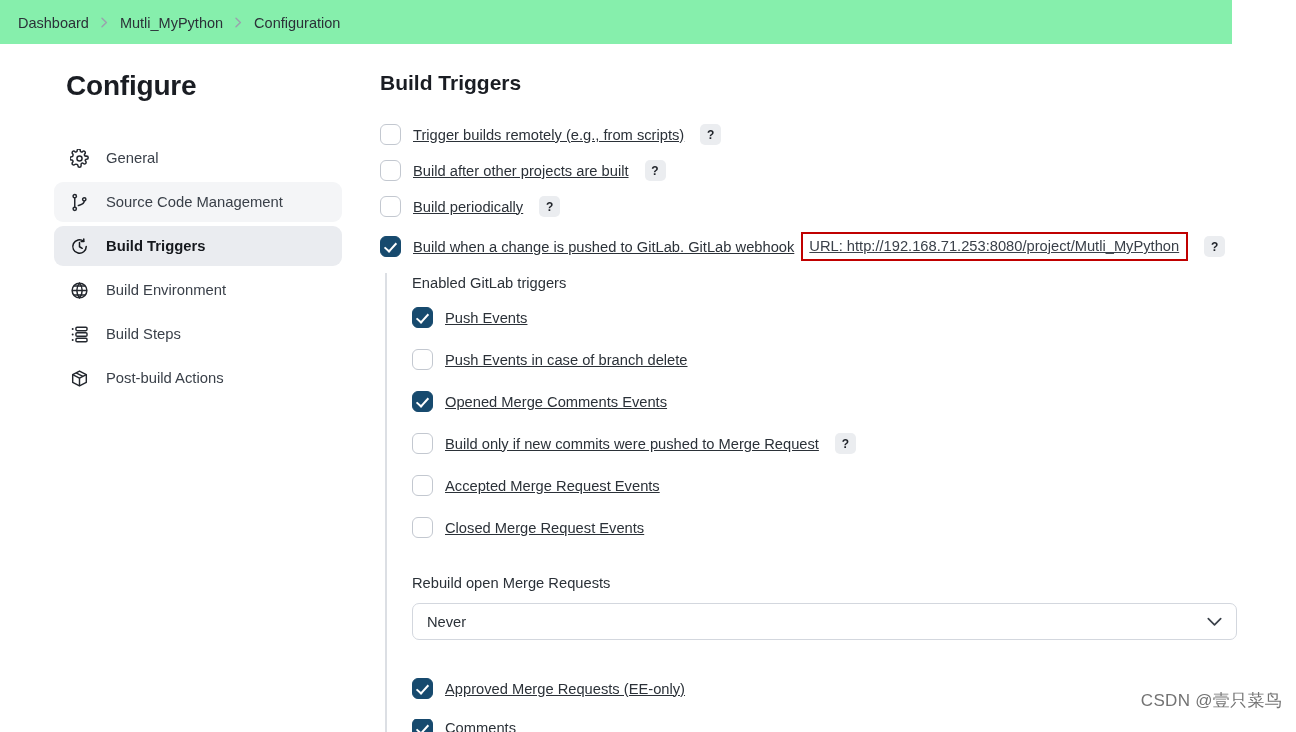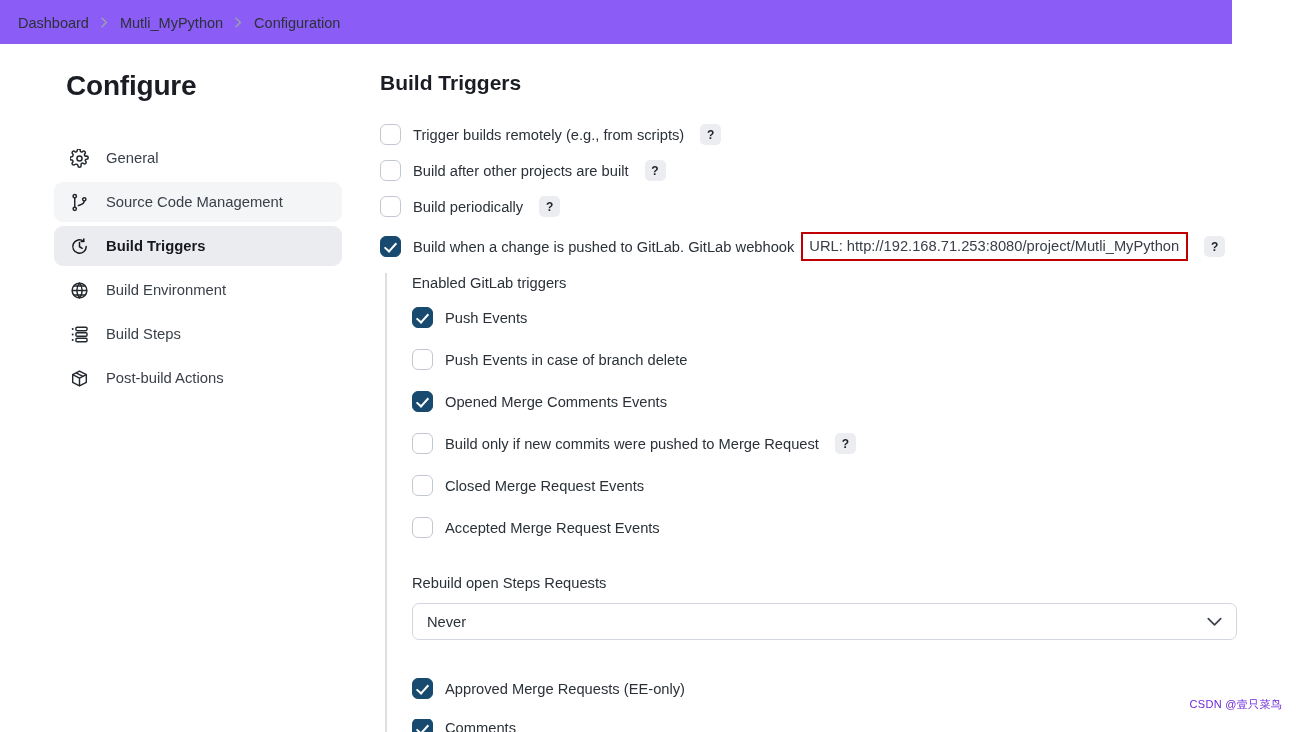--- a/index.html
+++ b/index.html
@@ -52,21 +52,21 @@
     border-radius: 5px;
     opacity: 0.5;
   }
 
   
   .breadcrumb-bar {
     position: absolute;
     left: 0; top: 0;
     width: 1232px;
     height: 45px;
-    background: #8b5cf6;
+    background: #86efac;
     display: flex;
     align-items: center;
     padding-left: 18px;
     z-index: 3;
   }
   .breadcrumb-bar::after{
     content:"";
     position:absolute;
     left:0; right:0; bottom:0;
     height:1px;
@@ -178,20 +178,21 @@
     left: 6px; top: 3px;
     width: 5px; height: 10px;
     border: solid #ffffff;
     border-width: 0 2.1px 2.1px 0;
     transform: rotate(42deg);
   }
   .cb-label {
     font-size: 14.7px;
     color: #2b3138;
     white-space: nowrap;
+    text-decoration: underline;
   }
 
   
   .help {
     width: 21px; height: 21px;
     flex: 0 0 21px;
     border-radius: 5px;
     background: #ebedf0;
     color: #20242a;
     font-size: 12px;
@@ -275,22 +276,22 @@
     overflow: hidden;
     height: 18px;
     margin-top: 0px;
   }
 
   
   .watermark {
     position: absolute;
     right: 14px;
     bottom: 20px;
-    font-size: 11px;
-    color: #6d28d9;
+    font-size: 17px;
+    color: #737373;
     white-space: nowrap;
     z-index: 5;
     letter-spacing: 0.3px;
   }
 </style>
 </head>
 <body>
 
 <div id="app">
 
@@ -446,29 +447,29 @@
       </div>
 
       <div class="cb-row">
         <div class="cb"></div>
         <span class="cb-label">Build only if new commits were pushed to Merge Request</span>
         <span class="help">?</span>
       </div>
 
       <div class="cb-row">
         <div class="cb"></div>
+        <span class="cb-label">Accepted Merge Request Events</span>
+      </div>
+
+      <div class="cb-row">
+        <div class="cb"></div>
         <span class="cb-label">Closed Merge Request Events</span>
       </div>
 
-      <div class="cb-row">
-        <div class="cb"></div>
-        <span class="cb-label">Accepted Merge Request Events</span>
-      </div>
-
-      <div class="field-label">Rebuild open Steps Requests</div>
+      <div class="field-label">Rebuild open Merge Requests</div>
 
       <div class="select">
         <span class="select-value">Never</span>
         <span class="select-chevron">
           <svg width="15" height="10" viewBox="0 0 15 10">
               <path d="M1.3 1.6L7.5 7.8L13.7 1.6" stroke="#3a4049" stroke-width="1.7" fill="none" stroke-linecap="round" stroke-linejoin="round"></path>
             </svg>
         </span>
       </div>
 

